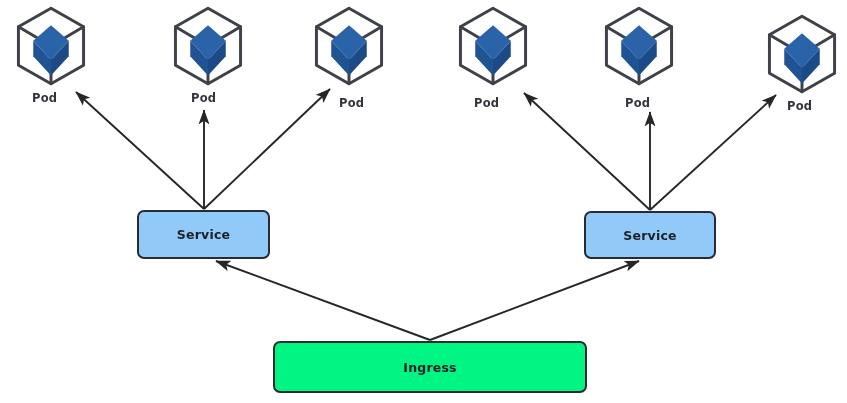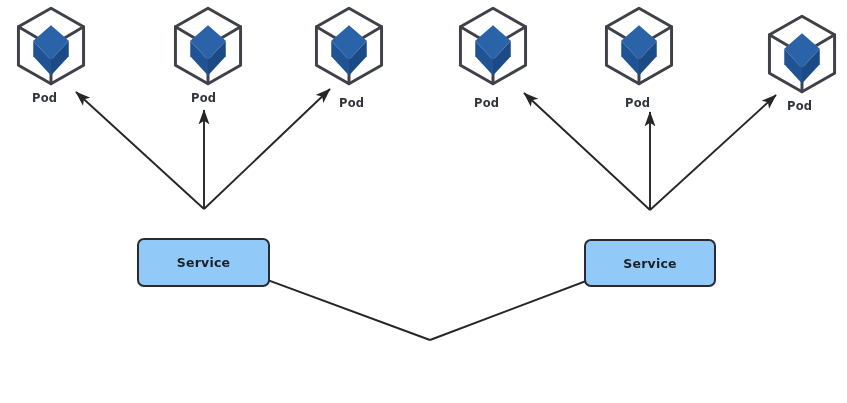--- a/index.html
+++ b/index.html
@@ -32,21 +32,21 @@
     border-radius: 7px;
     display: flex;
     align-items: center;
     justify-content: center;
     font-size: 12.5px;
     font-weight: bold;
     color: #1d1f26;
     letter-spacing: 0.2px;
     z-index: 3;
   }
-  .service-box { background: #91caf9; margin-top: 28px; }
+  .service-box { background: #91caf9; }
   .ingress-box { background: #00f583; }
   .pod-group {
     position: absolute;
     z-index: 2;
   }
   .pod-icon {
     position: absolute;
     left: 0;
     top: 0;
   }
@@ -158,14 +158,17 @@
     </div>
 
   <div class="node-box service-box" id="service-left-box" style="left: 137px; top: 210px; width: 133px; height: 49px; background: rgb(145, 202, 249);">
     <span>Service</span>
   </div>
 
   <div class="node-box service-box" id="service-right-box" style="left: 584px; top: 211px; width: 132px; height: 48px; background: rgb(145, 202, 249);">
     <span>Service</span>
   </div>
 
+  <div class="node-box ingress-box" id="ingress-box" style="left: 273px; top: 341px; width: 314px; height: 52px; background: rgb(0, 245, 131);">
+    <span>Ingress</span>
+  </div>
 
 </div>
 
 </body></html>

